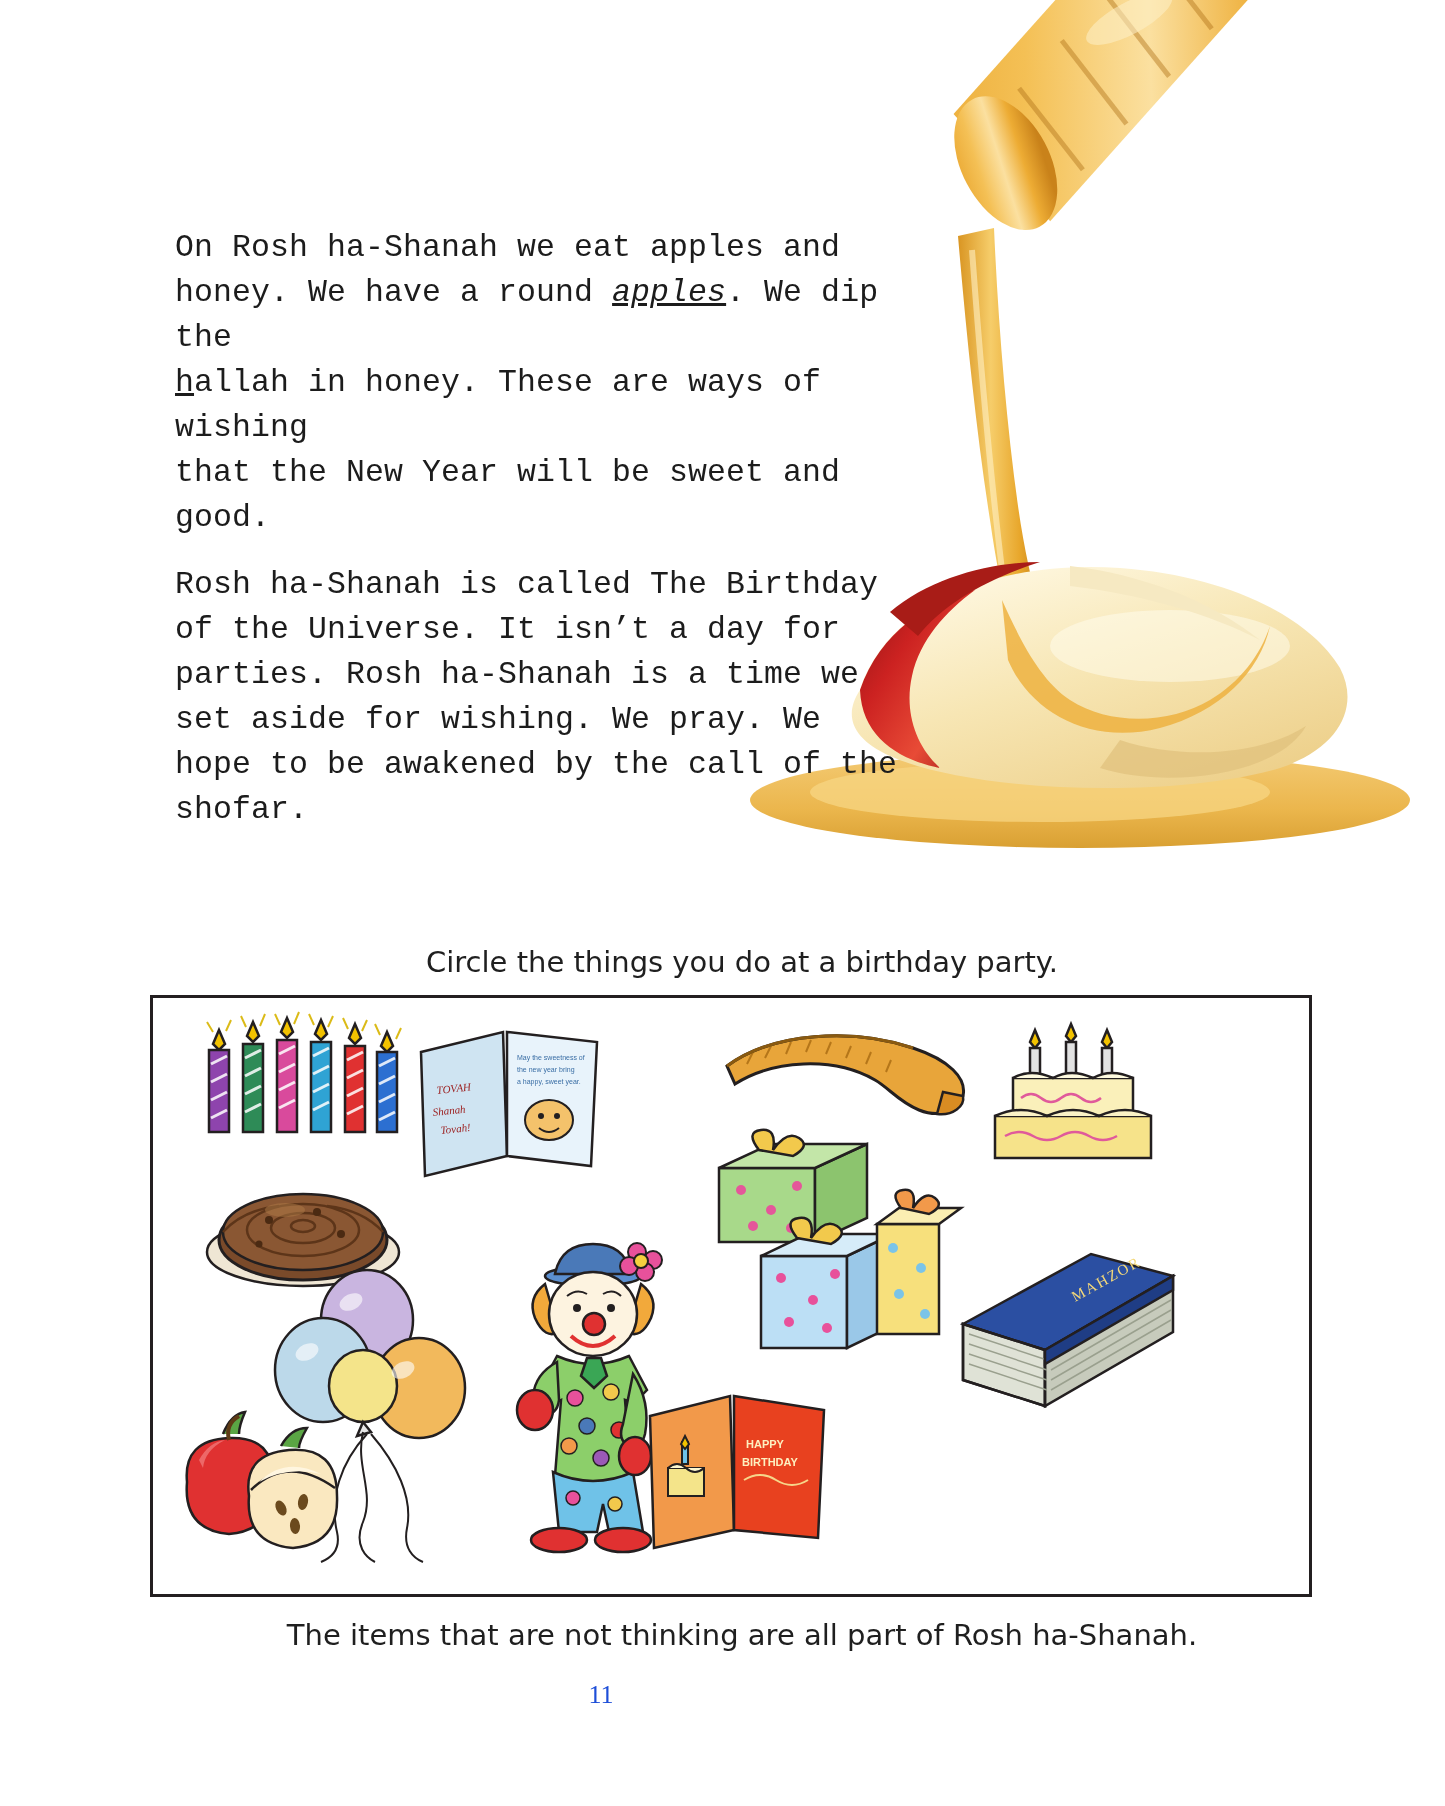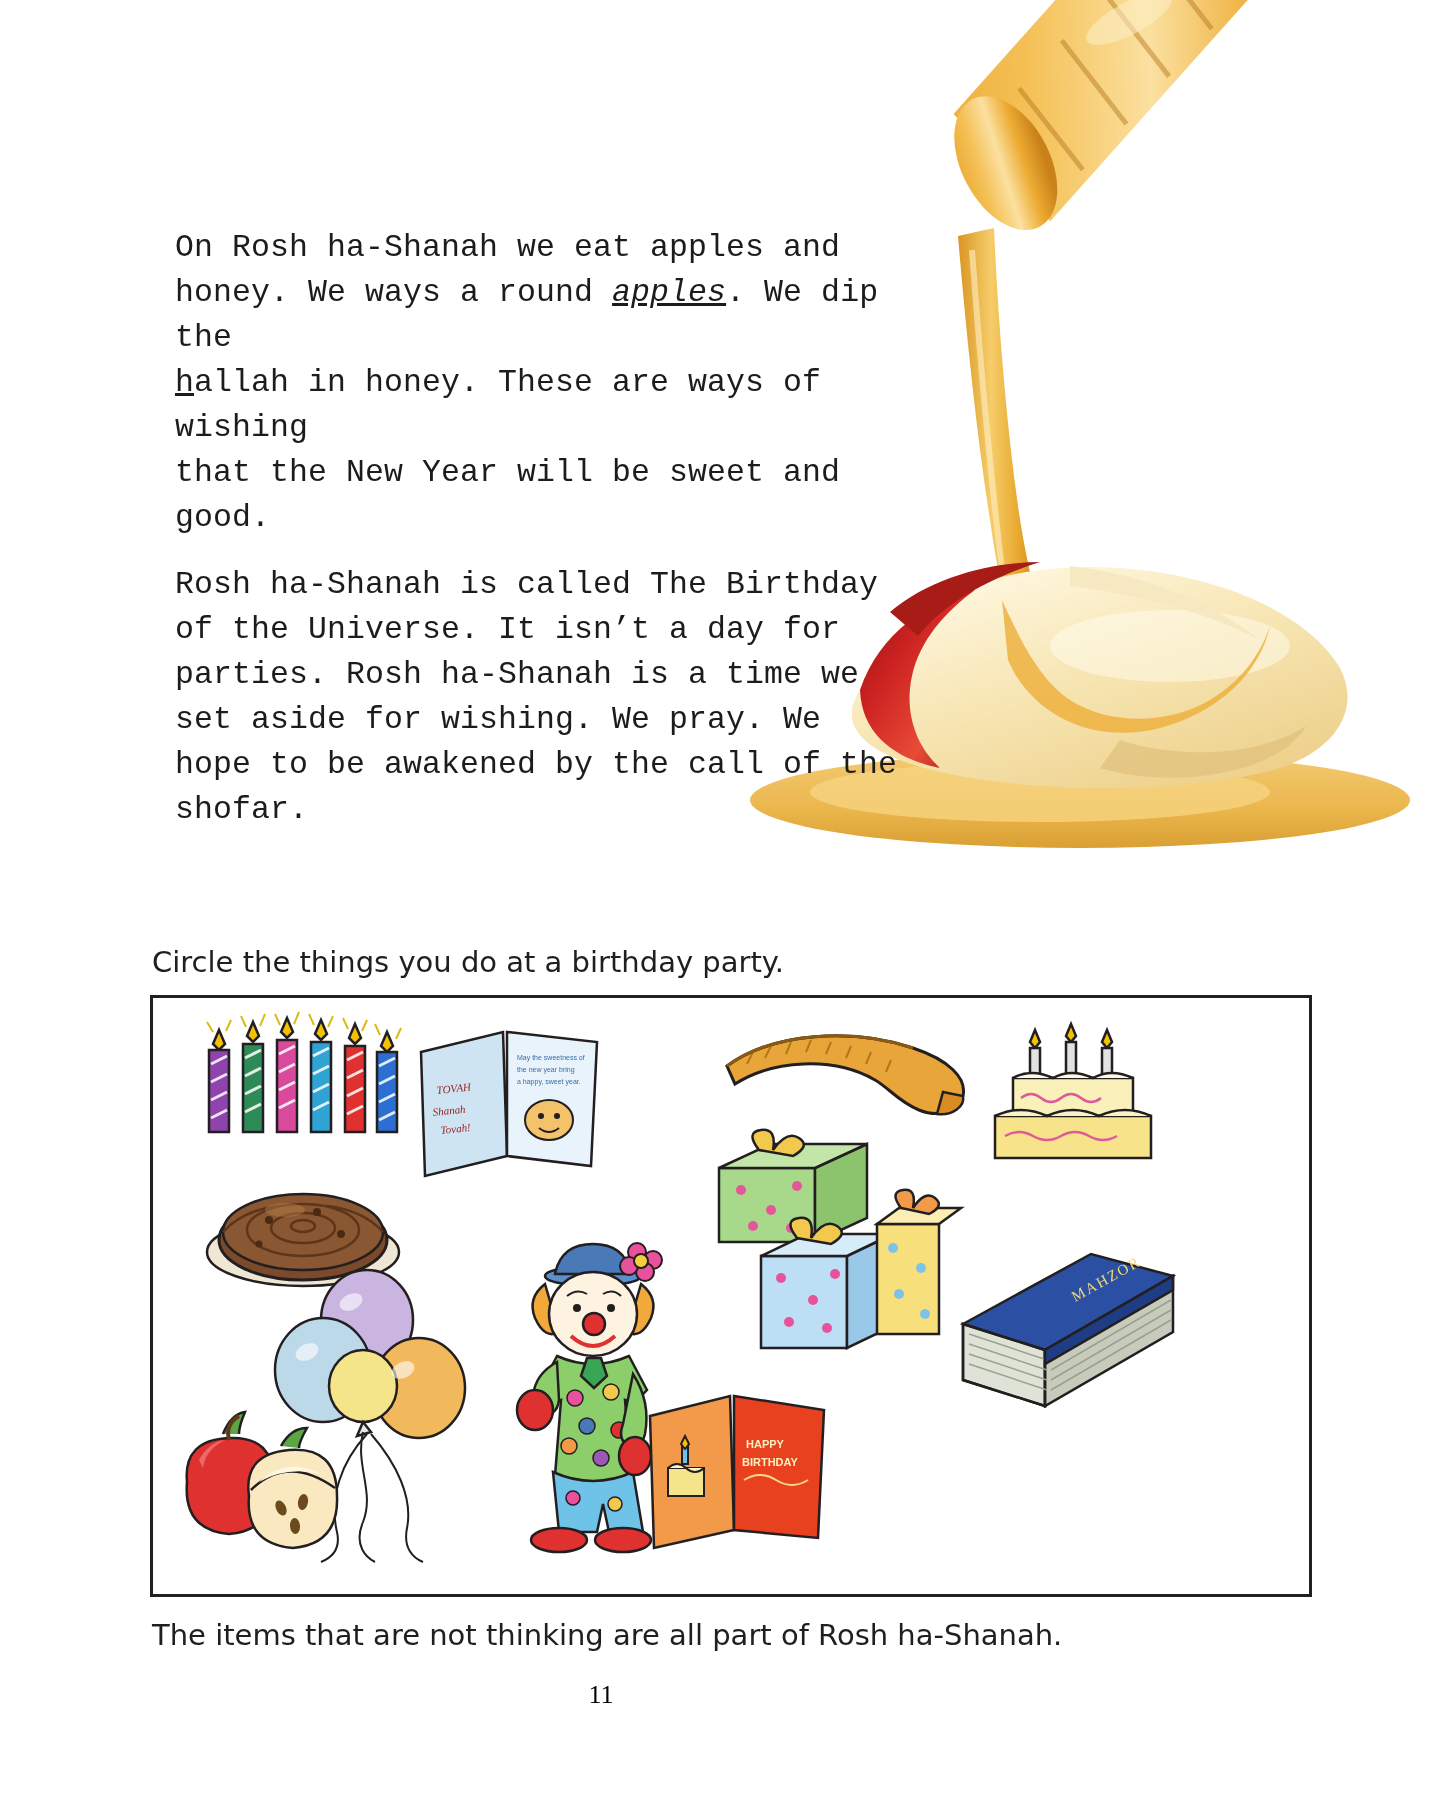--- a/index.html
+++ b/index.html
@@ -48,20 +48,21 @@
 
   
   .instruction {
     position: absolute;
     left: 152px;
     width: 1180px;
     font-family: "DejaVu Sans", sans-serif;
     font-size: 29px;
     line-height: 38px;
     color: #1f1f1f;
+    text-align: center;
   }
   .instruction-top { top: 943px; }
   .instruction-bottom { top: 1616px; }
 
   
   .activity-box {
     position: absolute;
     left: 150px;
     top: 995px;
     width: 1162px;
@@ -76,21 +77,21 @@
 
   
   .page-number {
     position: absolute;
     top: 1680px;
     left: 0;
     width: 1202px;
     text-align: center;
     font-family: "Liberation Serif", serif;
     font-size: 26px;
-    color: #000000;
+    color: #1d4ed8;
   }
 </style>
 </head>
 <body>
 
 <div class="photo">
   <svg width="705" height="930" viewBox="0 0 705 930" xmlns="http://www.w3.org/2000/svg">
     <defs>
       <linearGradient id="dipperGrad" x1="0" y1="0" x2="1" y2="0.3">
         <stop offset="0%" stop-color="#e8a32b"></stop>
@@ -157,21 +158,21 @@
 
     <path d="M262 600 C 280 640, 300 680, 330 700 C 370 726, 430 724, 470 700
              C 500 682, 520 656, 530 626 C 520 672, 480 712, 420 728
              C 350 746, 290 712, 268 660 Z" fill="#edb23f" opacity="0.85"></path>
   </svg>
 </div>
 
 <div class="textblock">
   <p>
     <span>On Rosh ha-Shanah we eat apples and</span><br>
-    <span>honey. We ways a round </span><span class="ital uline">apples</span><span>. We dip the</span><br>
+    <span>honey. We have a round </span><span class="ital uline">apples</span><span>. We dip the</span><br>
     <span class="uline">h</span><span>allah in honey. These are ways of wishing</span><br>
     <span>that the New Year will be sweet and good.</span>
   </p>
   <p>Rosh ha-Shanah is called The Birthday of the Universe. It isn’t a day for parties. Rosh ha-Shanah is a time we set aside for wishing. We pray. We hope to be awakened by the call of the shofar.</p>
 </div>
 
 <div class="instruction instruction-top">Circle the things you do at a birthday party.</div>
 
 <div class="activity-box">
 

